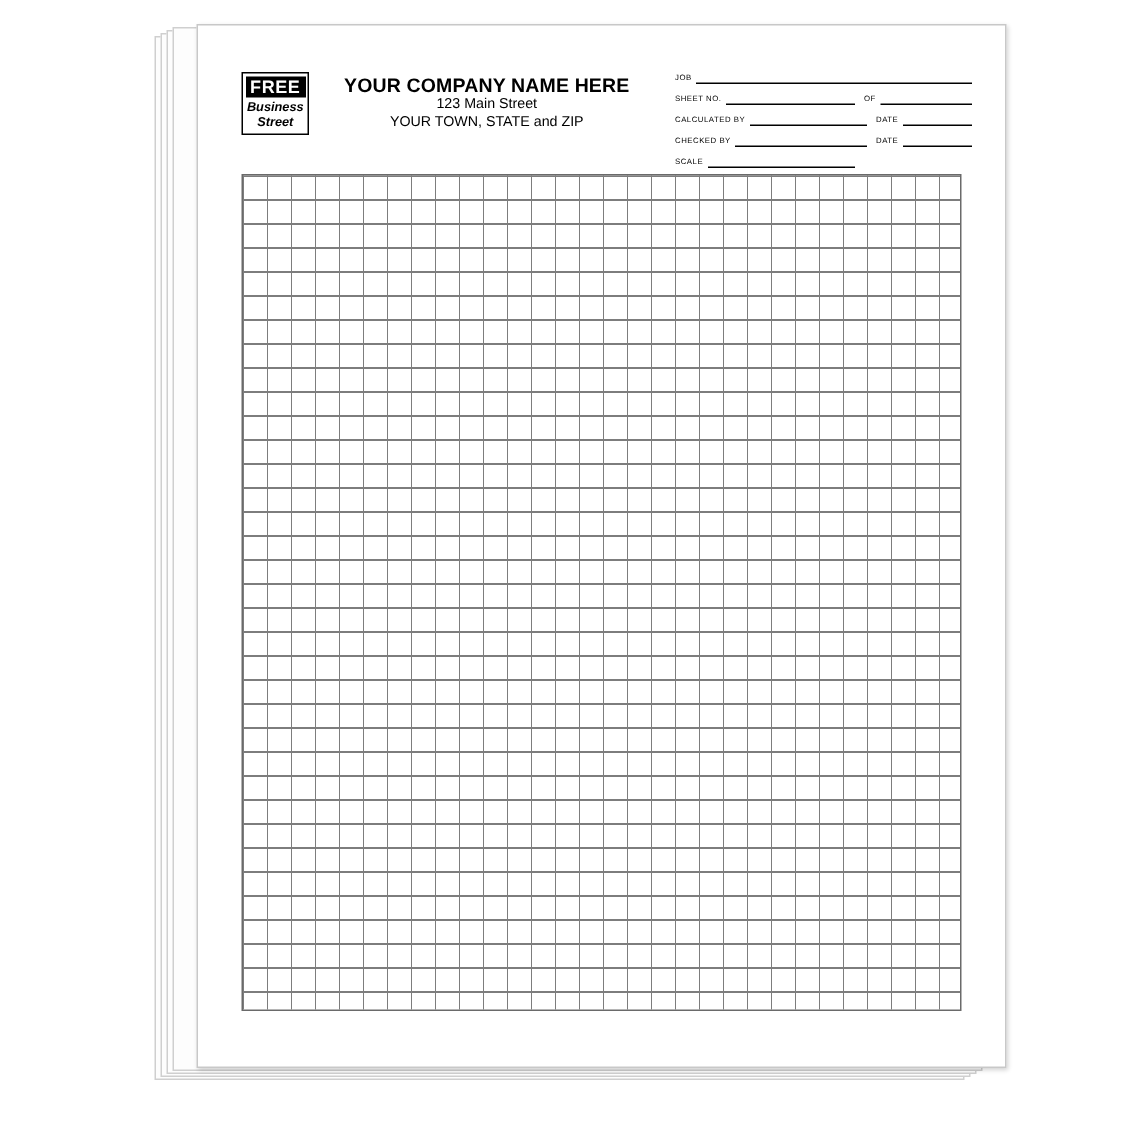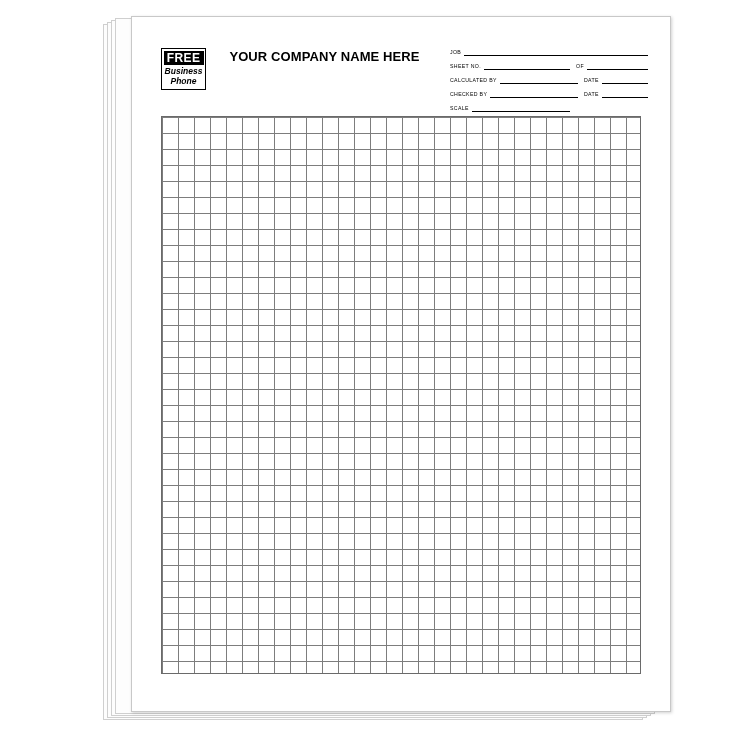--- a/index.html
+++ b/index.html
@@ -182,25 +182,27 @@
   <div class="sheet-stack stack-3"></div>
   <div class="sheet-stack stack-4"></div>
 
   <div class="sheet">
 
     <div class="header">
 
       <div class="logo-box">
         <span class="logo-free">FREE</span>
         <span class="logo-line">Business</span>
-        <span class="logo-line">Phone</span>
+        <span class="logo-line">Street</span>
       </div>
 
       <div class="company-block">
         <div class="company-name">YOUR COMPANY NAME HERE</div>
+        <div class="company-addr">123 Main Street</div>
+        <div class="company-city">YOUR TOWN, STATE and ZIP</div>
       </div>
 
       <div class="form-area">
 
         <div class="form-row row-job">
           <span class="flabel">JOB</span>
           <span class="fline"></span>
         </div>
 
         <div class="form-row row-sheet">

